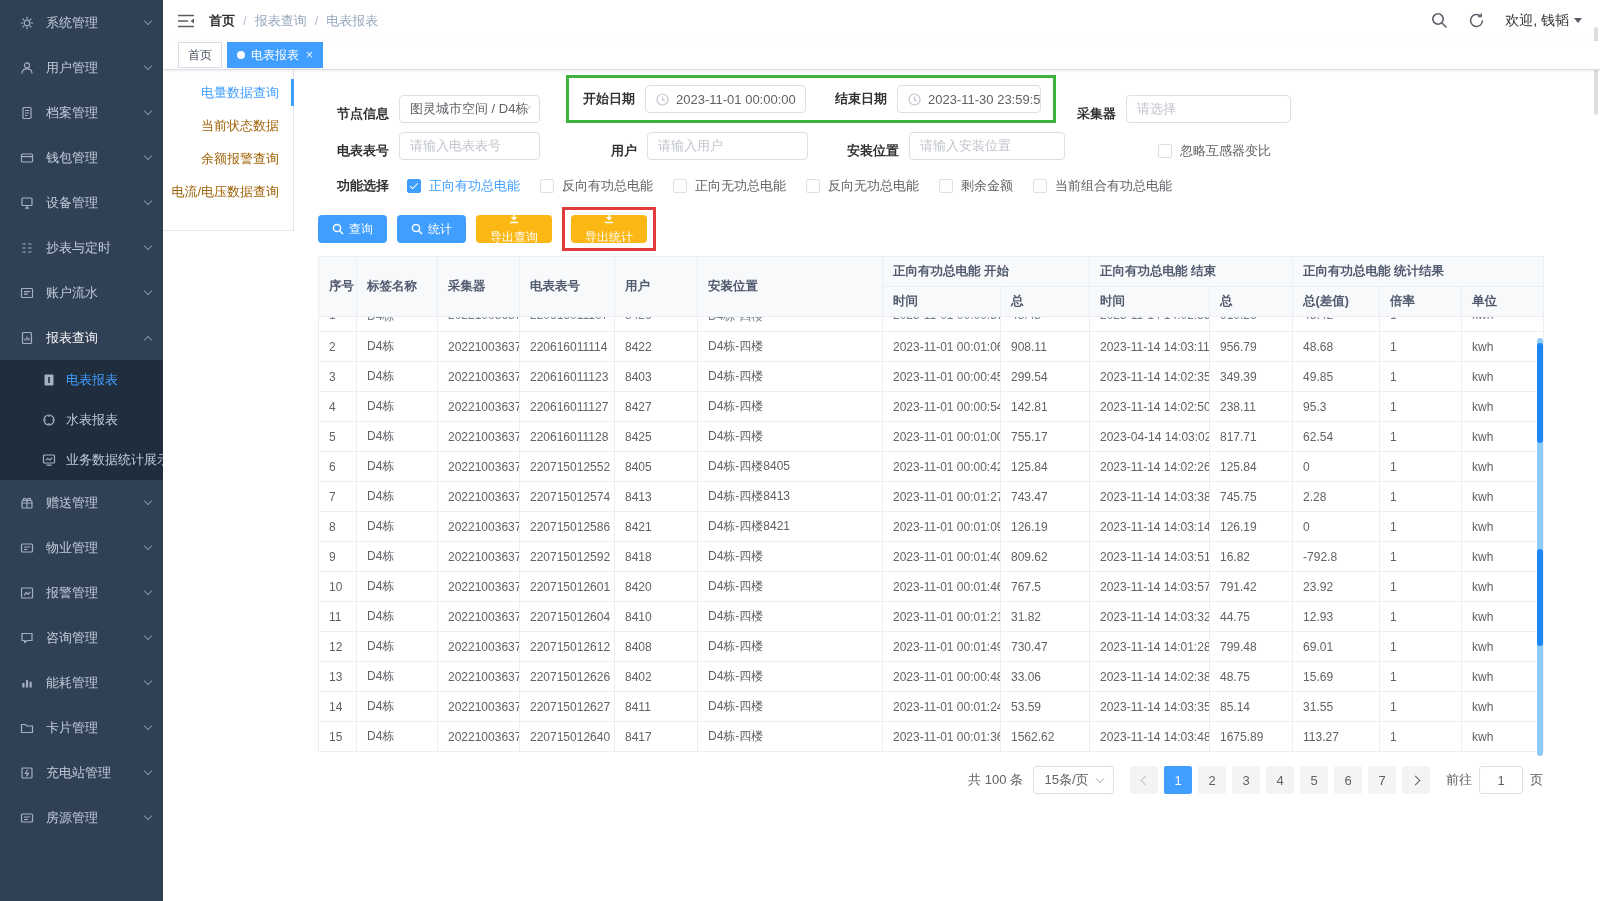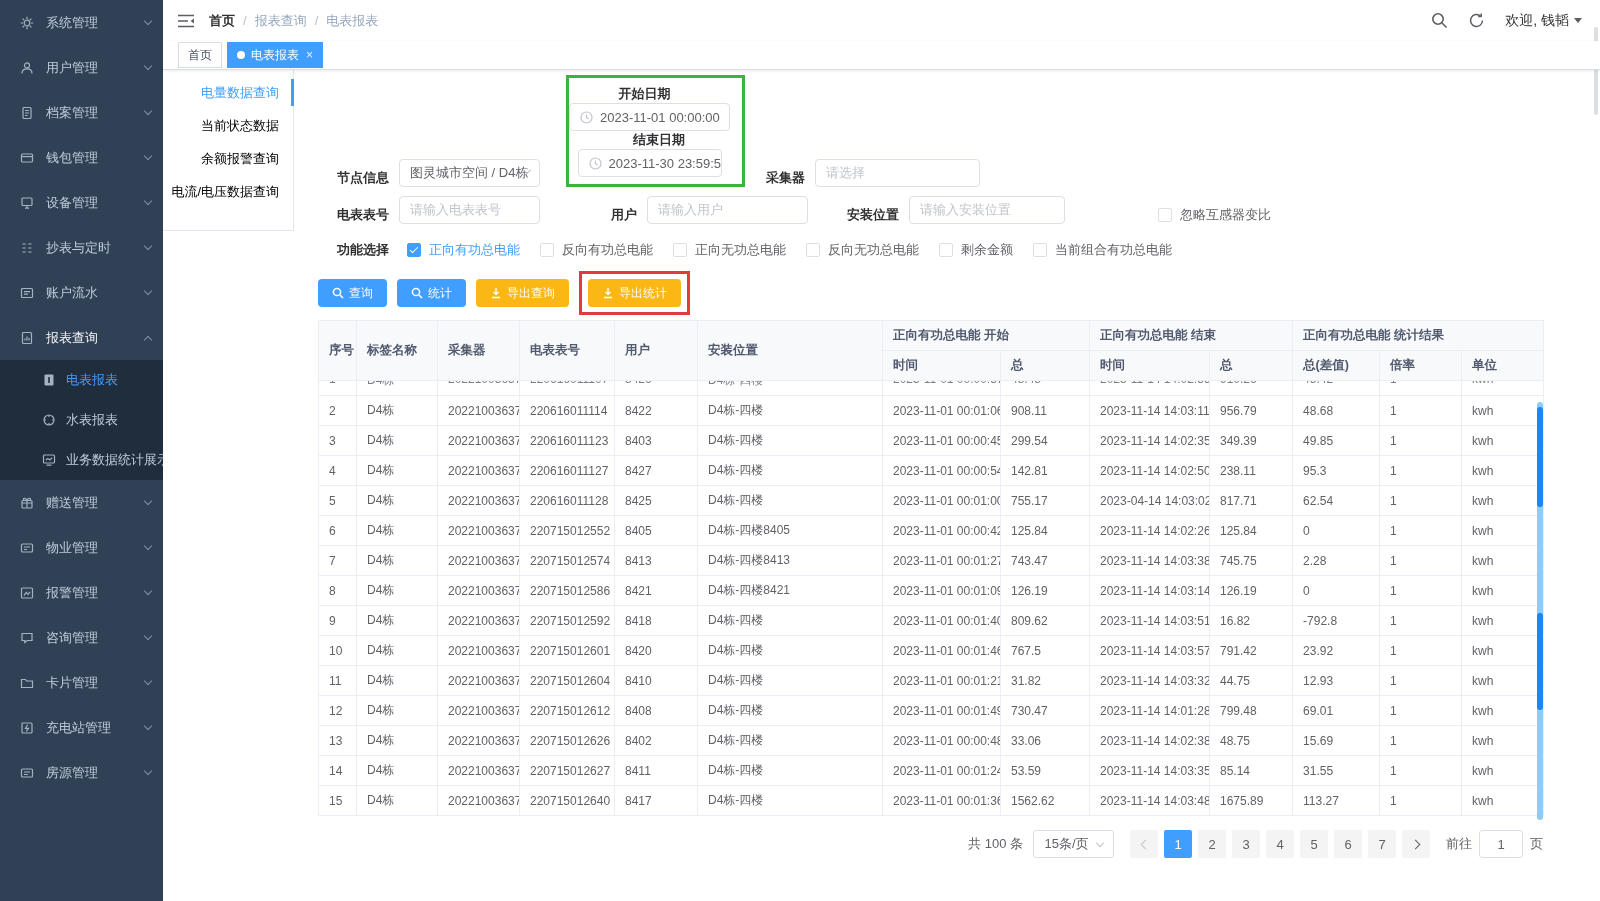--- a/index.html
+++ b/index.html
@@ -51,55 +51,55 @@
   .tag.active { background:var(--accent); border-color:var(--accent); color:#fff; }
   .tag .dot { width:8px; height:8px; border-radius:50%; background:#fff; margin-right:6px; }
   .tag .tclose { margin-left:7px; font-size:12px; line-height:1; opacity:.9; }
 
   .content { flex:1; position:relative; background:#fff; }
 
   
   .subnav { position:absolute; left:0; top:0; width:131px; padding:6px 0 22px;
             border-right:1px solid #e2e6ee; border-bottom:1px solid #e2e6ee; background:#fff; }
   .subnav-item { height:33px; display:flex; align-items:center; justify-content:flex-end;
-                 padding-right:14px; font-size:13px; color:#000000; cursor:pointer;
+                 padding-right:14px; font-size:13px; color:#a16207; cursor:pointer;
                  position:relative; white-space:nowrap; }
   .subnav-item.active { color:var(--accent); }
   .subnav-item.active::after { content:''; position:absolute; right:-1px; top:3px; bottom:3px;
                                width:3px; background:var(--accent); }
 
   
   .panel { margin:0 57px 0 155px; padding-top:5px; }
   .filters { padding-left:19px; }
   .f-row { display:flex; align-items:flex-end; font-size:13px; }
   .f-label { font-weight:bold; color:#303133; margin-right:10px; white-space:nowrap; }
   .input { height:28px; border:1px solid #dcdfe6; border-radius:4px; background:#fff;
            display:inline-flex; align-items:center; padding:0 10px; font-size:13px; color:#606266;
            white-space:nowrap; overflow:hidden; }
   .input .placeholder { color:#c0c4cc; }
   .input .chevron { width:6px; height:6px; border-right:1px solid #c0c4cc; border-bottom:1px solid #c0c4cc;
                     transform:rotate(45deg); margin-left:auto; margin-top:-3px; }
   .clock { width:13px; height:13px; margin-right:7px; color:#c0c4cc; flex-shrink:0; }
   .green-box { display:inline-flex; align-items:center; border:3px solid var(--green);
-               padding:7px 12px 7px 0; margin-left:26px; margin-right:21px;flex-direction:column; }
+               padding:7px 12px 7px 14px; margin-left:26px; margin-right:21px; }
   .cb { width:14px; height:14px; border:1px solid #dcdfe6; border-radius:2px; background:#fff;
         display:inline-block; position:relative; flex-shrink:0; cursor:pointer; }
   .cb.checked { background:var(--accent); border-color:var(--accent); }
   .cb.checked::after { content:''; position:absolute; left:4px; top:1px; width:3px; height:7px;
                        border-right:1.5px solid #fff; border-bottom:1.5px solid #fff; transform:rotate(45deg); }
   .cb-item { display:inline-flex; align-items:center; gap:8px; color:#606266; cursor:pointer; white-space:nowrap; }
   .cb-item.checked-label { color:var(--accent); }
 
   
   .btn-row { display:flex; align-items:center; margin-top:12px; }
   .btn { height:28px; border:none; border-radius:4px; color:#fff; font-size:12px; cursor:pointer;
          display:inline-flex; align-items:center; justify-content:center; gap:5px; padding:0 14px;
          font-family:inherit; white-space:nowrap; }
   .btn.blue { background:var(--accent); }
-  .btn.yellow { background:var(--warning); }
+  .btn.yellow { background:var(--warning);flex-direction:column; }
   .btn + .btn, .btn + .red-box { margin-left:10px; }
   .btn .bicon { width:12px; height:12px; }
   .red-box { border:3px solid var(--red); padding:5px 6px; display:inline-flex; margin-left:6px; }
 
   
   .table-wrap { position:relative; margin-top:5px; }
   table { width:100%; table-layout:fixed; border-collapse:collapse; font-size:12px; color:#606266; }
   th, td { border:1px solid #ebeef5; padding:0 10px; text-align:left; font-weight:normal;
            overflow:hidden; white-space:nowrap; }
   th { height:30px; background:#f8f9fb; color:#515a6e; font-weight:bold; font-size:12.5px; }
@@ -278,20 +278,31 @@
           <span>报警管理</span>
           <span class="chev"></span>
         </div>
         <div class="menu-item">
           <span class="mi-icon">
             <svg viewBox="0 0 14 14" width="14" height="14" fill="none" stroke="currentColor" stroke-width="1.2">
               <path d="M2 2.5h10v7H7.2L4.8 11.4V9.5H2z"></path>
             </svg>
           </span>
           <span>咨询管理</span>
+          <span class="chev"></span>
+        </div>
+        <div class="menu-item">
+          <span class="mi-icon">
+            <svg viewBox="0 0 14 14" width="14" height="14" fill="none" stroke="currentColor" stroke-width="1.2">
+              <rect x="2.3" y="7" width="2.2" height="4.5" fill="currentColor" stroke="none"></rect>
+              <rect x="5.9" y="4.2" width="2.2" height="7.3" fill="currentColor" stroke="none"></rect>
+              <rect x="9.5" y="5.8" width="2.2" height="5.7" fill="currentColor" stroke="none"></rect>
+            </svg>
+          </span>
+          <span>能耗管理</span>
           <span class="chev"></span>
         </div>
         <div class="menu-item">
           <span class="mi-icon">
             <svg viewBox="0 0 14 14" width="14" height="14" fill="none" stroke="currentColor" stroke-width="1.2">
               <path d="M1.5 11.5v-8h4l1 1.5h6v6.5z"></path>
             </svg>
           </span>
           <span>卡片管理</span>
           <span class="chev"></span>

